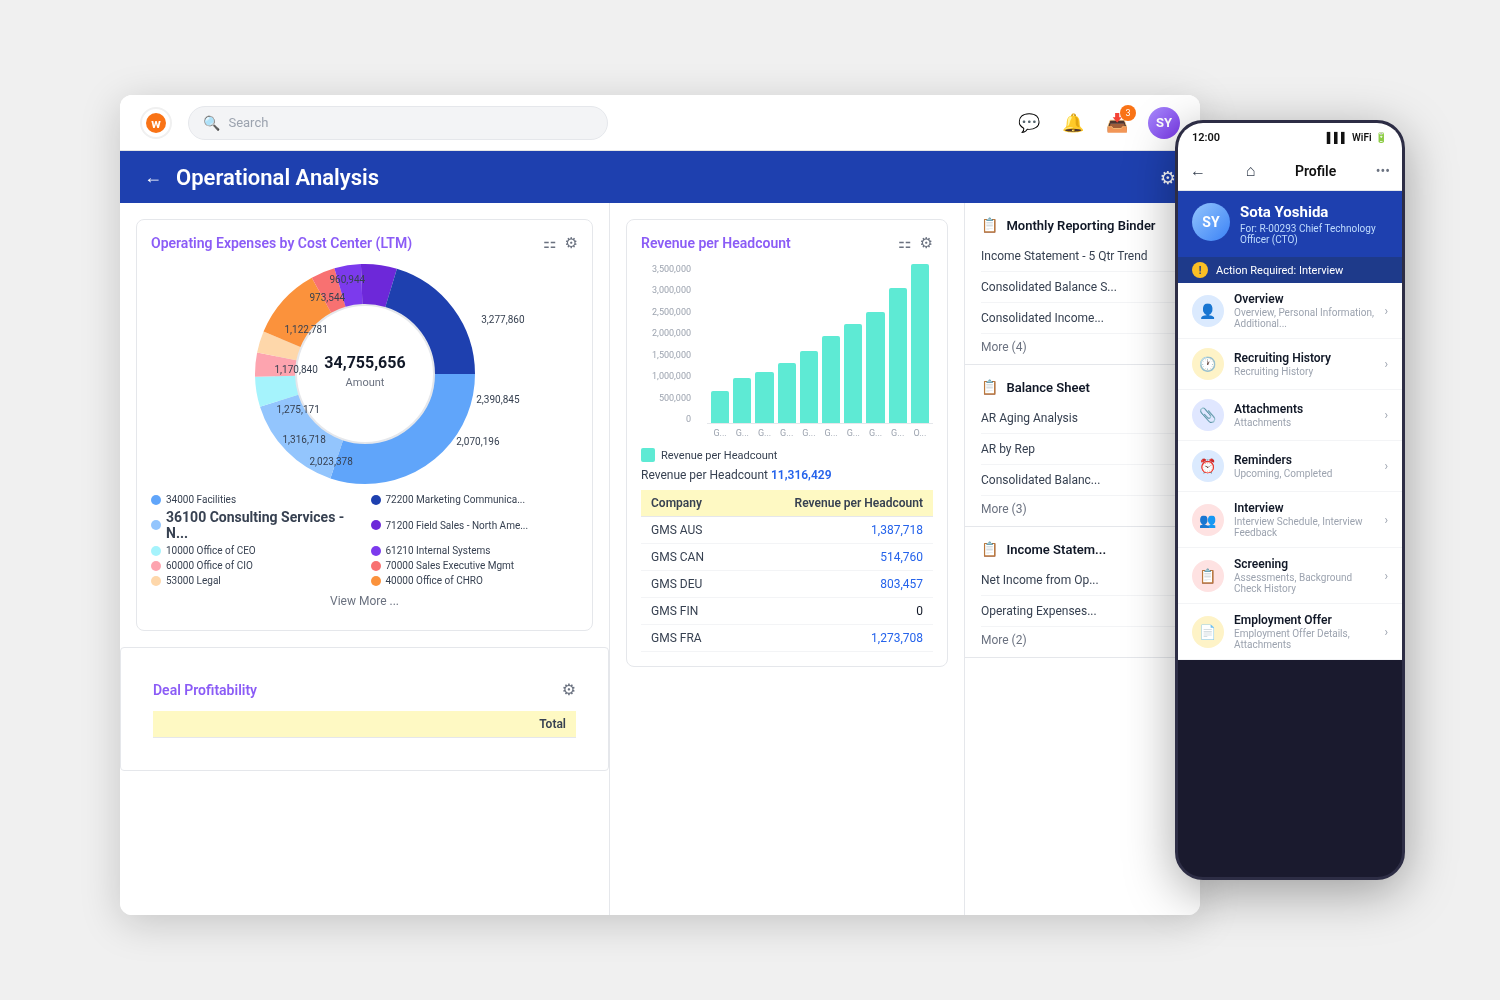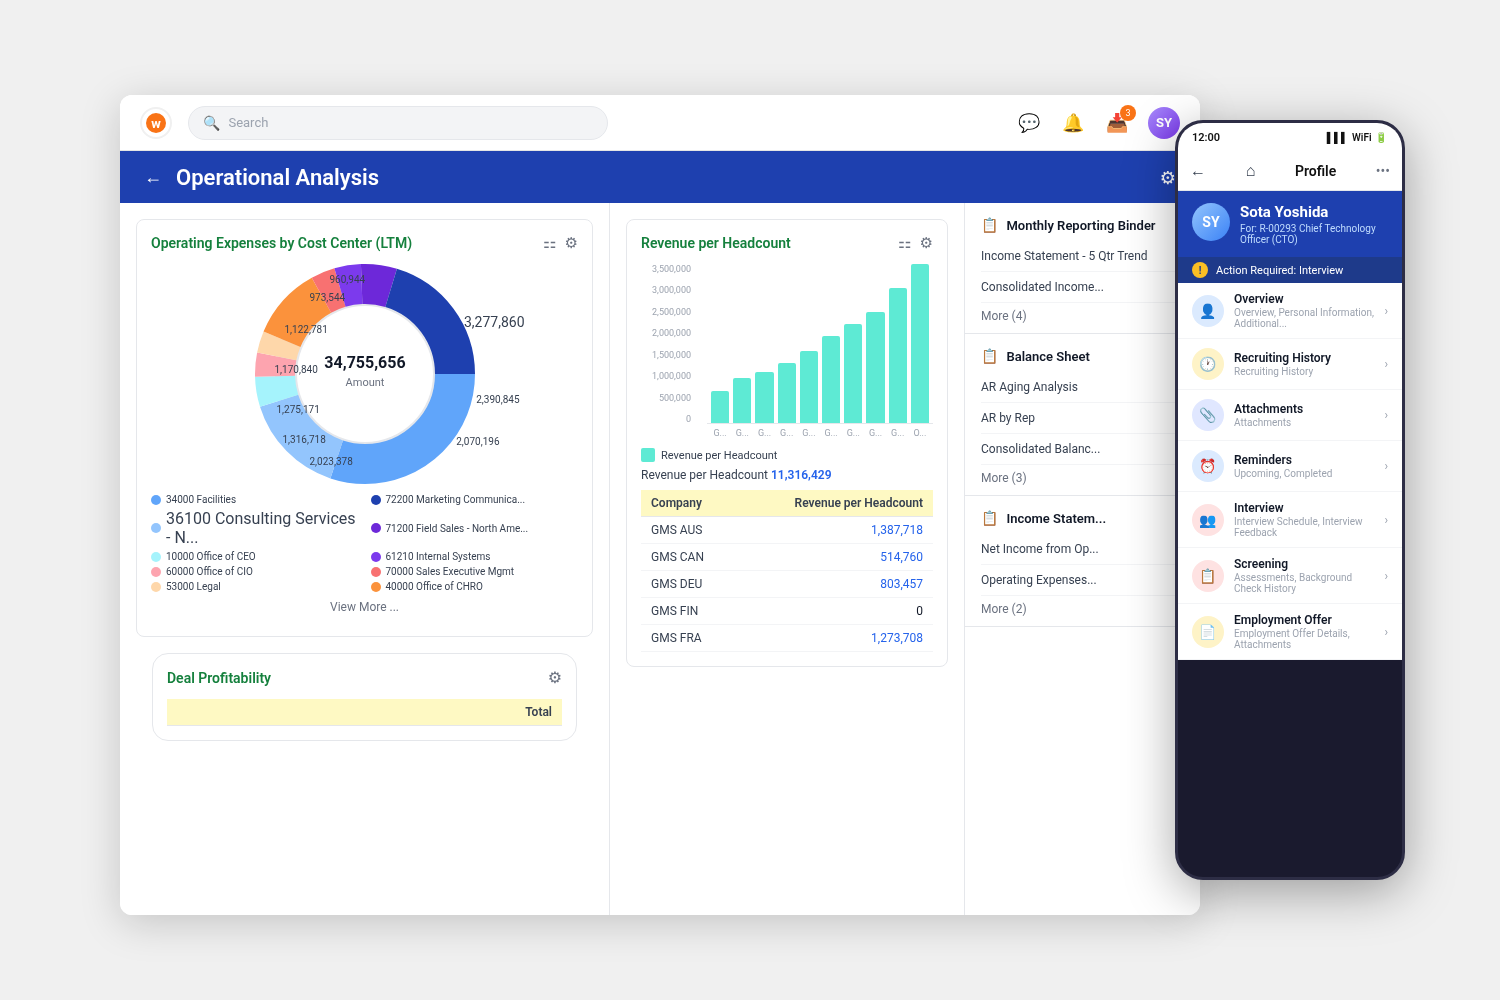--- a/index.html
+++ b/index.html
@@ -170,21 +170,21 @@
     }
     .card-header {
       display: flex;
       align-items: center;
       justify-content: space-between;
       margin-bottom: 12px;
     }
     .card-title {
       font-size: 14px;
       font-weight: 600;
-      color: #15803d;
+      color: #8b5cf6;
     }
     .card-icons {
       display: flex;
       gap: 8px;
       color: #6b7280;
       font-size: 15px;
     }
 
     
     .donut-section {
@@ -307,24 +307,24 @@
     }
     .report-item-chevron { color: #9ca3af; font-size: 14px; }
     .more-link {
       font-size: 12px;
       color: #6b7280;
       padding: 6px 0;
     }
 
     
     .deal-card {
-      margin: 0 32px 16px;
+      margin: 0 0 16px;
       border: 1px solid #e5e7eb;
-      border-radius: 16px;
-      padding: 14px;
+      border-radius: 4px;
+      padding: 32px;
     }
 
     
     .phone-overlay {
       position: absolute;
       right: 95px;
       top: 120px;
       width: 230px;
       height: 760px;
       background: #1a1a2e;
@@ -519,21 +519,21 @@
             
             <div style="position:absolute; top:10px; left:175px; font-size:10px; color:#374151;">960,944</div>
             <div style="position:absolute; top:28px; left:155px; font-size:10px; color:#374151;">973,544</div>
             <div style="position:absolute; top:60px; left:130px; font-size:10px; color:#374151;">1,122,781</div>
             <div style="position:absolute; top:100px; left:120px; font-size:10px; color:#374151;">1,170,840</div>
             <div style="position:absolute; top:140px; left:122px; font-size:10px; color:#374151;">1,275,171</div>
             <div style="position:absolute; top:170px; left:128px; font-size:10px; color:#374151;">1,316,718</div>
             <div style="position:absolute; top:192px; left:155px; font-size:10px; color:#374151;">2,023,378</div>
             <div style="position:absolute; top:172px; right:75px; font-size:10px; color:#374151;">2,070,196</div>
             <div style="position:absolute; top:130px; right:55px; font-size:10px; color:#374151;">2,390,845</div>
-            <div style="position:absolute; top:50px; right:50px; font-size:14px; color:#374151;text-align:right;">3,277,860</div>
+            <div style="position:absolute; top:50px; right:50px; font-size:10px; color:#374151;text-align:right;">3,277,860</div>
 
             <svg width="420" height="220" viewBox="0 0 420 220">
 
               <defs>
                 <clipPath id="donut-clip">
                   <path d="M210,110 m-80,0 a80,80 0 1,0 160,0 a80,80 0 1,0 -160,0 M210,110 m-50,0 a50,50 0 1,0 100,0 a50,50 0 1,0 -100,0" clip-rule="evenodd"></path>
                 </clipPath>
               </defs>
 
               <circle cx="210" cy="110" r="90" fill="#e5e7eb"></circle>
@@ -561,21 +561,21 @@
           <div class="legend-item">
             <div class="legend-dot" style="background:#60a5fa;"></div>
             <span style="font-size:10px;">34000 Facilities</span>
           </div>
           <div class="legend-item">
             <div class="legend-dot" style="background:#1e40af;"></div>
             <span style="font-size:10px;">72200 Marketing Communica...</span>
           </div>
           <div class="legend-item">
             <div class="legend-dot" style="background:#93c5fd;"></div>
-            <span style="font-size:16px;">36100 Consulting Services - N...</span>
+            <span style="font-size:14px;font-weight:bold;">36100 Consulting Services - N...</span>
           </div>
           <div class="legend-item">
             <div class="legend-dot" style="background:#6d28d9;"></div>
             <span style="font-size:10px;">71200 Field Sales - North Ame...</span>
           </div>
           <div class="legend-item">
             <div class="legend-dot" style="background:#a5f3fc;"></div>
             <span style="font-size:10px;">10000 Office of CEO</span>
           </div>
           <div class="legend-item">
@@ -718,20 +718,24 @@
       <div class="report-section">
         <div class="report-section-title">
           <span class="section-icon">📋</span>
           <span>Monthly Reporting Binder</span>
         </div>
         <div class="report-item">
           <span>Income Statement - 5 Qtr Trend</span>
           <span class="report-item-chevron">›</span>
         </div>
         <div class="report-item">
+          <span>Consolidated Balance S...</span>
+          <span class="report-item-chevron">›</span>
+        </div>
+        <div class="report-item">
           <span>Consolidated Income...</span>
           <span class="report-item-chevron">›</span>
         </div>
         <div class="more-link">More (4)</div>
       </div>
 
       <div class="report-section">
         <div class="report-section-title">
           <span class="section-icon">📋</span>
           <span>Balance Sheet</span>

